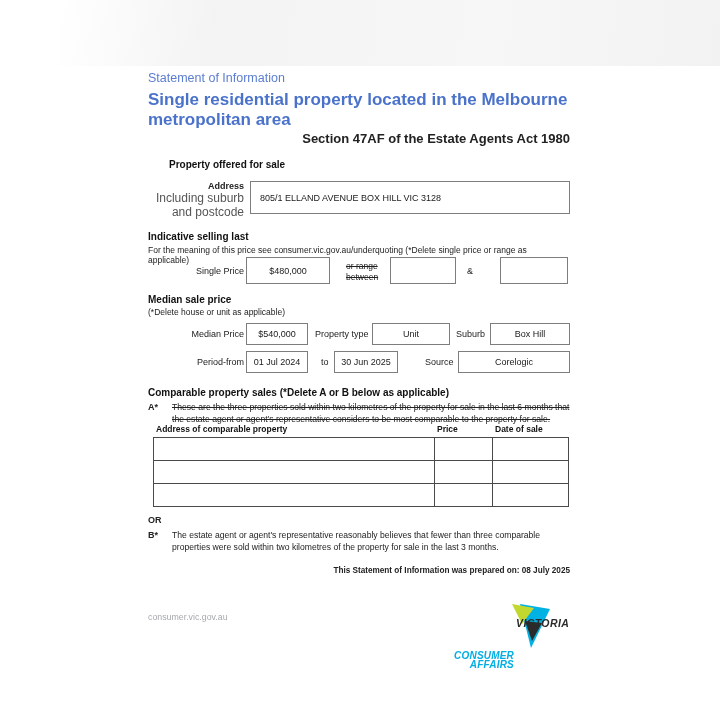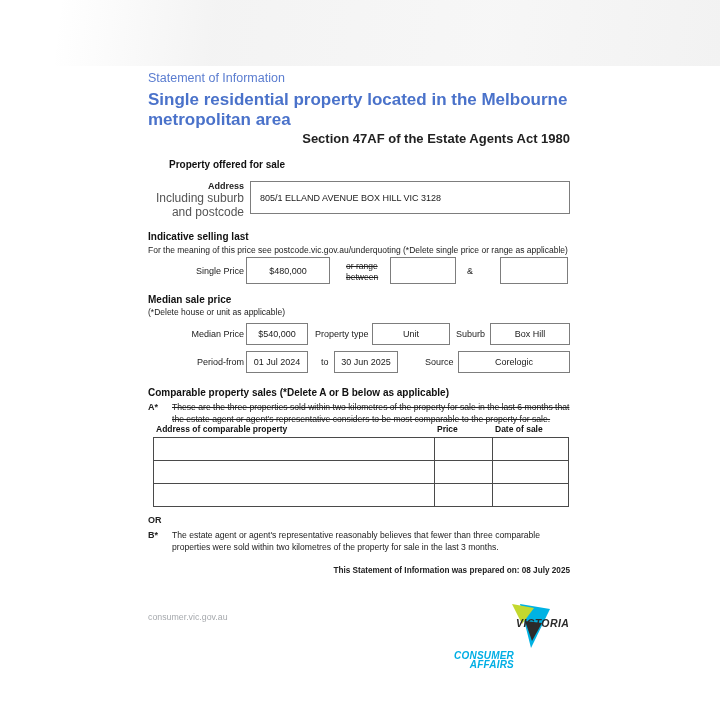--- a/index.html
+++ b/index.html
@@ -67,21 +67,21 @@
   <div class="abs h-section" style="left:148px;top:159px;padding-left:21px;">Property offered for sale</div>
   <div class="abs" style="left:148px;top:181px;width:96px;text-align:right;">
     <div class="lbl-b">Address</div>
     <div class="sub">Including suburb and postcode</div>
   </div>
   <div class="abs fbox left" style="left:250px;top:181px;width:320px;height:33px;">
     <span>805/1 ELLAND AVENUE BOX HILL VIC 3128</span>
   </div>
 
   <div class="abs h-section" style="left:148px;top:231px;">Indicative selling last</div>
-  <div class="abs note" style="left:148px;top:245px;width:422px;">For the meaning of this price see postcode.vic.gov.au/underquoting (*Delete single price or range as applicable)</div>
+  <div class="abs note" style="left:148px;top:245px;width:422px;">For the meaning of this price see consumer.vic.gov.au/underquoting (*Delete single price or range as applicable)</div>
   <div class="abs lbl" style="left:148px;top:266px;width:96px;text-align:right;">Single Price</div>
   <div class="abs fbox" style="left:246px;top:257px;width:84px;height:27px;">
     <span>$480,000</span>
   </div>
   <div class="abs note strike" style="left:346px;top:261px;width:42px;line-height:1.25;">or range between</div>
   <div class="abs fbox" style="left:390px;top:257px;width:66px;height:27px;">
     <span></span>
   </div>
   <div class="abs lbl" style="left:467px;top:266px;">&amp;</div>
   <div class="abs fbox" style="left:500px;top:257px;width:68px;height:27px;">

